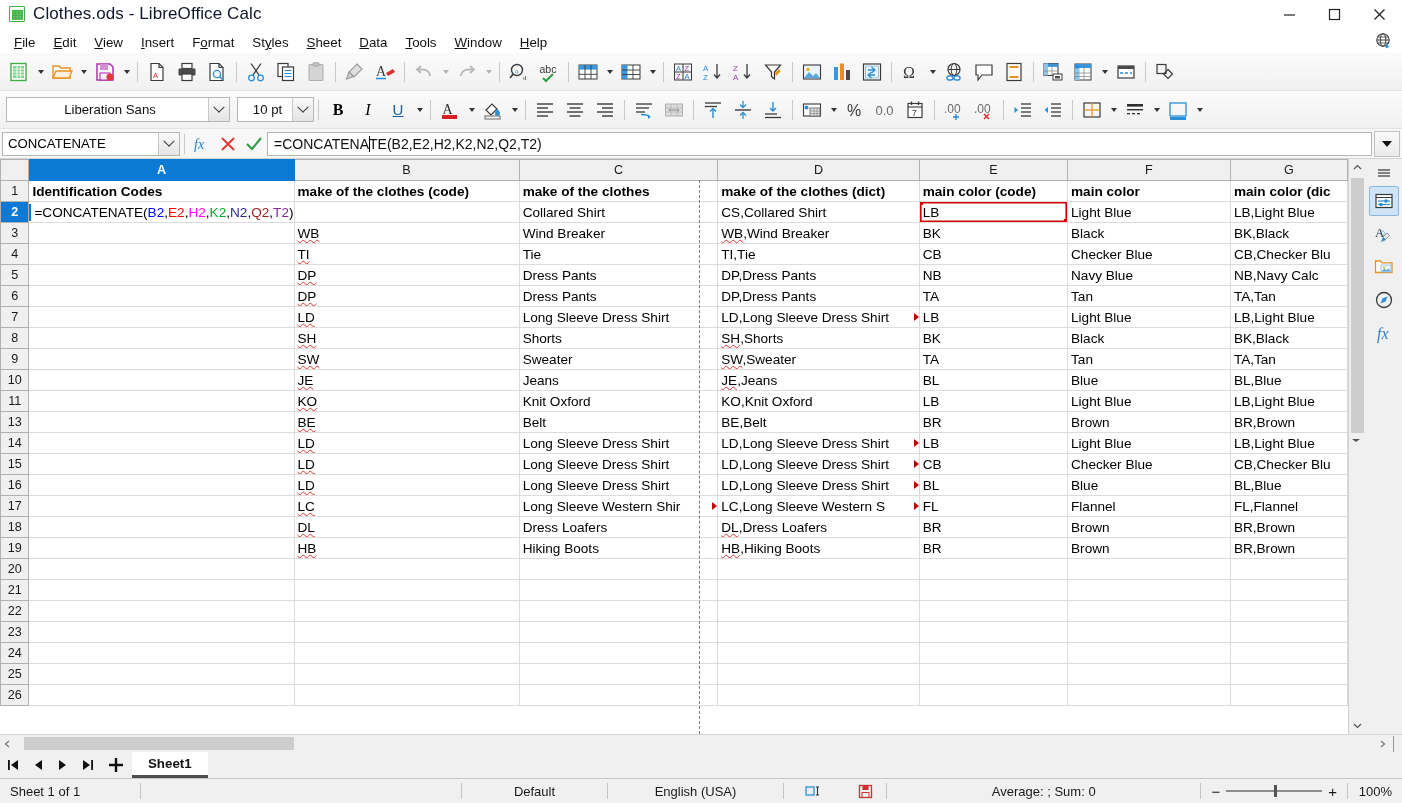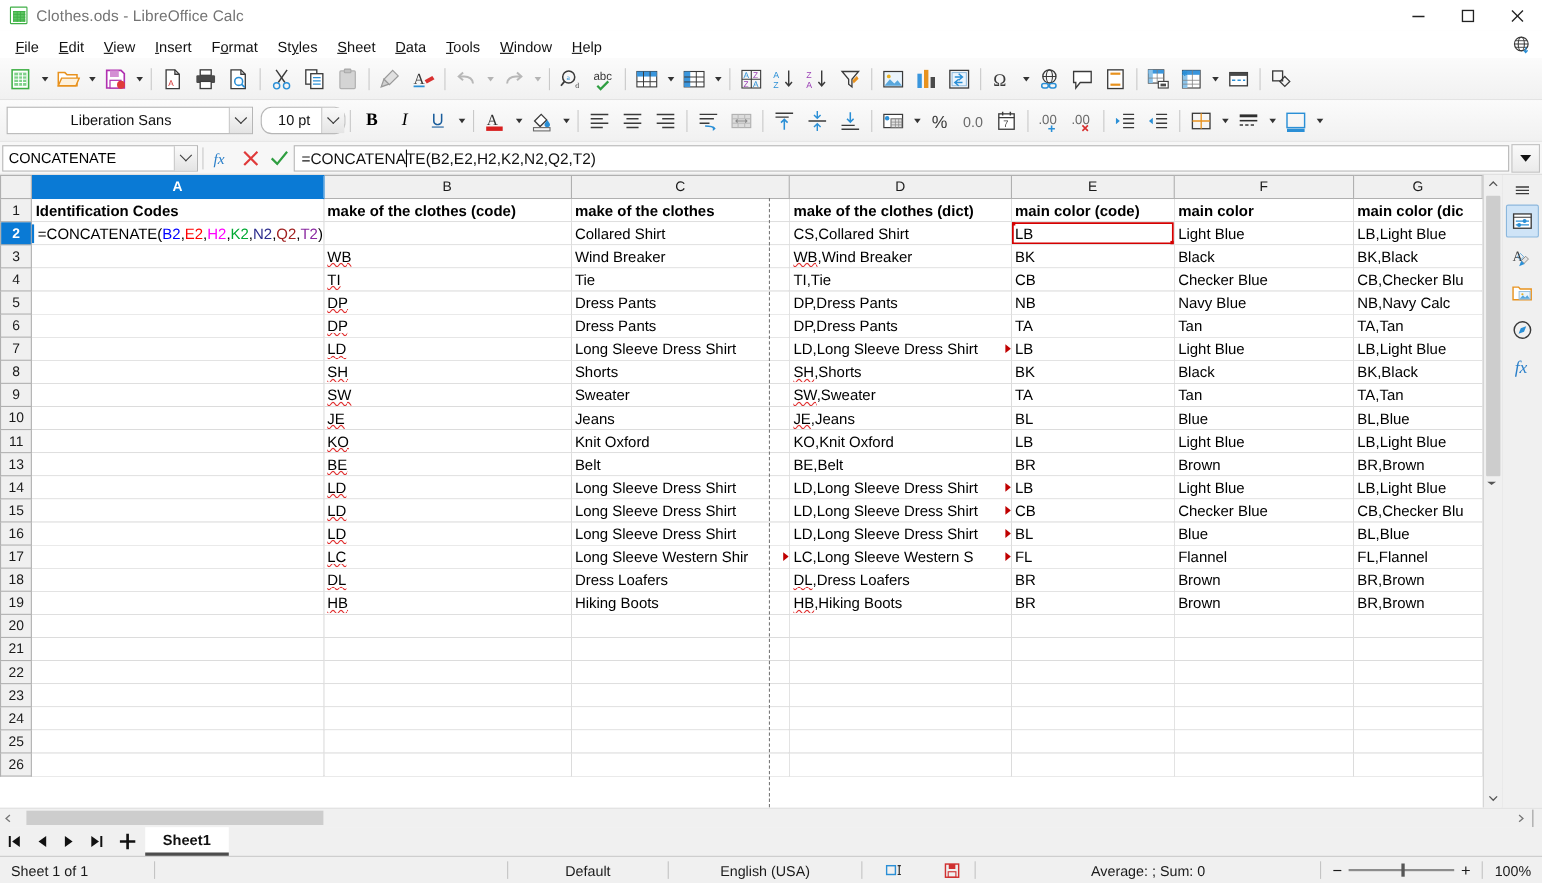--- a/index.html
+++ b/index.html
@@ -27,21 +27,21 @@
     background: #ffffff; border: 1.3px solid #3faf46; border-radius: 1px;
   }
   .titlebar .app-icon .grid {
     position: absolute; left: 2.5px; top: 3.5px; right: 2.5px; bottom: 2.5px;
     background:
       linear-gradient(to right, #3faf46 1px, transparent 1px) 0 0 / 3.2px 100%,
       linear-gradient(to bottom, #3faf46 1px, transparent 1px) 0 0 / 100% 2.6px,
       #5ec663;
   }
   .titlebar .title {
-    font-size: 14px; color: #737373; letter-spacing: .1px;
+    font-size: 17px; color: #0f172a; letter-spacing: .1px;
   }
   .winbtns { position: absolute; right: 0; top: 0; height: 28px; display: flex; }
   .winbtn {
     width: 45px; height: 28px; display: flex; align-items: center; justify-content: center;
     color: #333; font-size: 12px;
   }
   .winbtn svg { display: block; }
 
   
   .menubar {
@@ -91,21 +91,21 @@
     width: 21px; height: 23px; border-left: 1px solid #c8c8c8;
     background: linear-gradient(to bottom,#fafafa,#e4e4e4);
     display: flex; align-items: center; justify-content: center;
   }
   .combo .arrowbox::after {
     content:""; width: 7px; height: 7px;
     border-right: 1.6px solid #3c3c3c; border-bottom: 1.6px solid #3c3c3c;
     transform: rotate(45deg) translate(-2px,-2px);
   }
   .fontname { width: 224px; margin-left: 2px; }
-  .fontsize { width: 77px; margin-left: 7px; border-radius: 10px; }
+  .fontsize { width: 77px; margin-left: 7px; }
 
   .bold-b  { font-weight: bold; font-size: 16px; font-family: "Liberation Serif", serif; }
   .ital-i  { font-style: italic; font-size: 16px; font-family: "Liberation Serif", serif; }
 
   
   .formulabar {
     height: 30px; min-height: 30px; display: flex; align-items: center;
     background: #f7f7f7; padding-left: 0px; border-bottom: 1px solid #d6d6d6;
   }
   .namebox {

